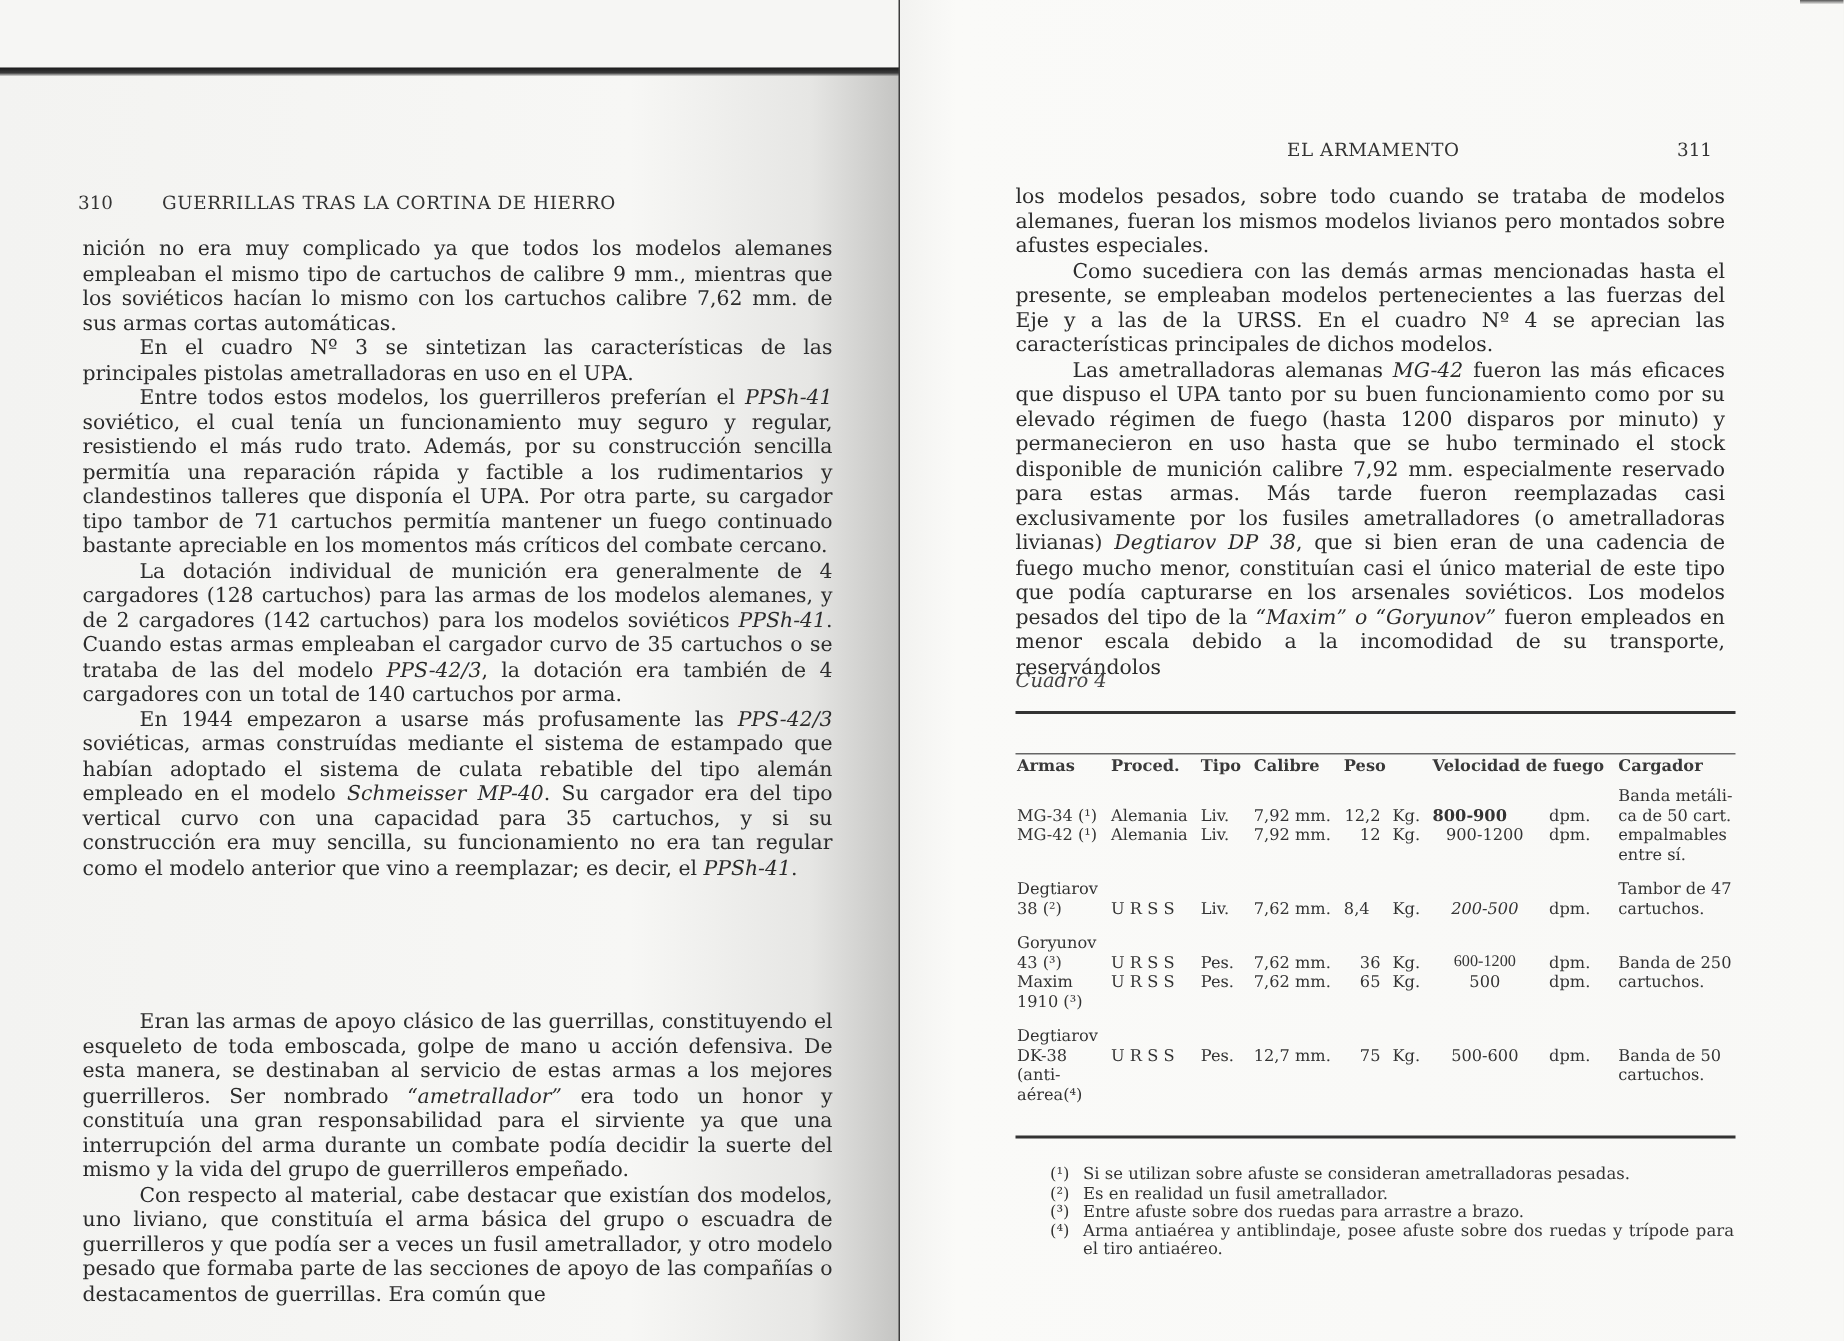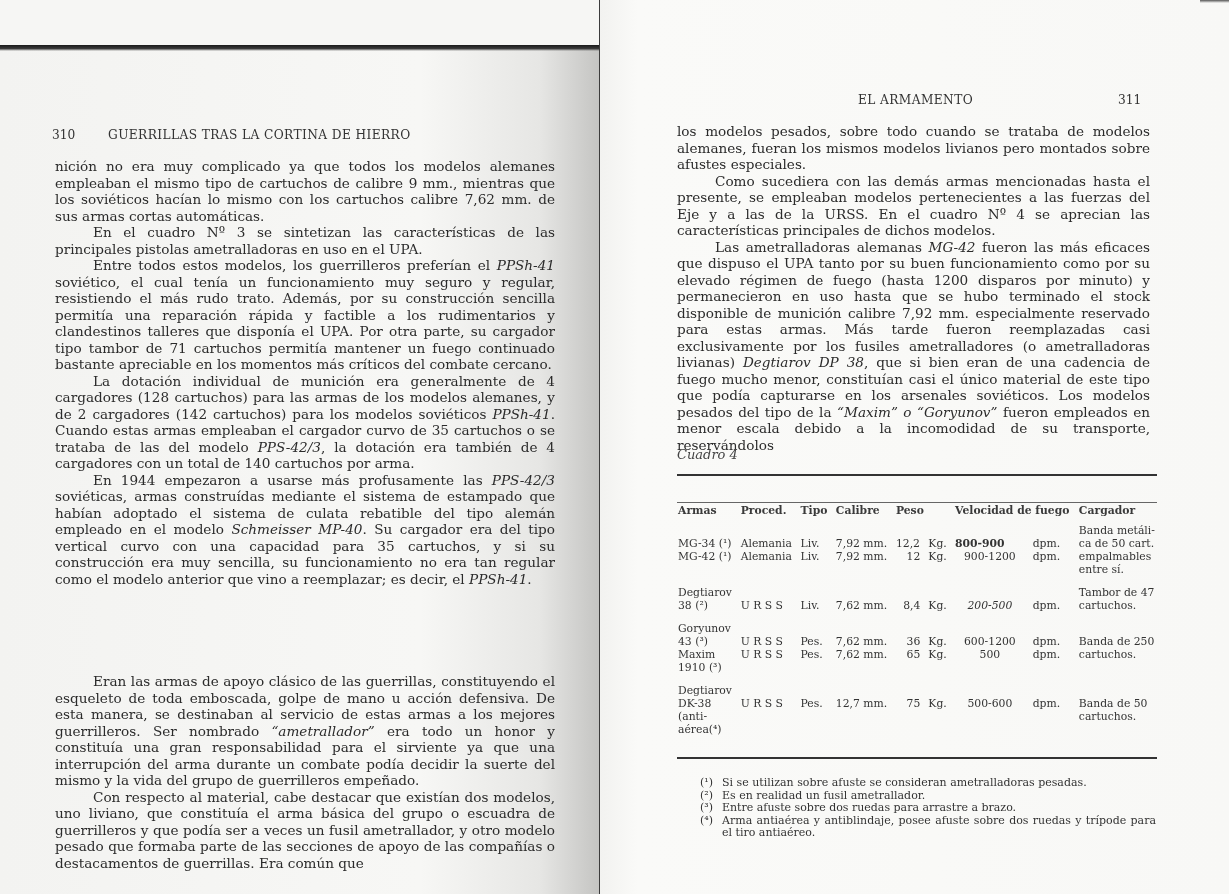--- a/index.html
+++ b/index.html
@@ -108,21 +108,21 @@
             <td></td>
             <td style="text-align: center;"></td>
             <td></td>
             <td>Banda metáli-</td>
           </tr>
           <tr>
             <td>MG-34 (¹)</td>
             <td>Alemania</td>
             <td>Liv.</td>
             <td>7,92 mm.</td>
-            <td style="text-align: left;">12,2</td>
+            <td style="text-align: right;">12,2</td>
             <td>Kg.</td>
             <td style="text-align: left; font-weight: bold;">800-900</td>
             <td>dpm.</td>
             <td>ca de 50 cart.</td>
           </tr>
           <tr>
             <td>MG-42 (¹)</td>
             <td>Alemania</td>
             <td>Liv.</td>
             <td>7,92 mm.</td>
@@ -155,21 +155,21 @@
             <td></td>
             <td style="text-align: center;"></td>
             <td></td>
             <td>Tambor de 47</td>
           </tr>
           <tr>
             <td>38 (²)</td>
             <td>U R S S</td>
             <td>Liv.</td>
             <td>7,62 mm.</td>
-            <td style="text-align: right;">8,4</td>
+            <td style="text-align: left;">8,4</td>
             <td>Kg.</td>
             <td style="text-align: center; font-style: italic;">200-500</td>
             <td>dpm.</td>
             <td>cartuchos.</td>
           </tr>
           <tr class="group-gap">
             <td colspan="9"></td>
           </tr>
           <tr>
             <td>Goryunov</td>
@@ -182,21 +182,21 @@
             <td></td>
             <td></td>
           </tr>
           <tr>
             <td>43 (³)</td>
             <td>U R S S</td>
             <td>Pes.</td>
             <td>7,62 mm.</td>
             <td style="text-align: right;">36</td>
             <td>Kg.</td>
-            <td style="text-align: center;">600-1200</td>
+            <td style="text-align: center; font-family: Liberation Serif, serif;">600-1200</td>
             <td>dpm.</td>
             <td>Banda de 250</td>
           </tr>
           <tr>
             <td>Maxim</td>
             <td>U R S S</td>
             <td>Pes.</td>
             <td>7,62 mm.</td>
             <td style="text-align: right;">65</td>
             <td>Kg.</td>

